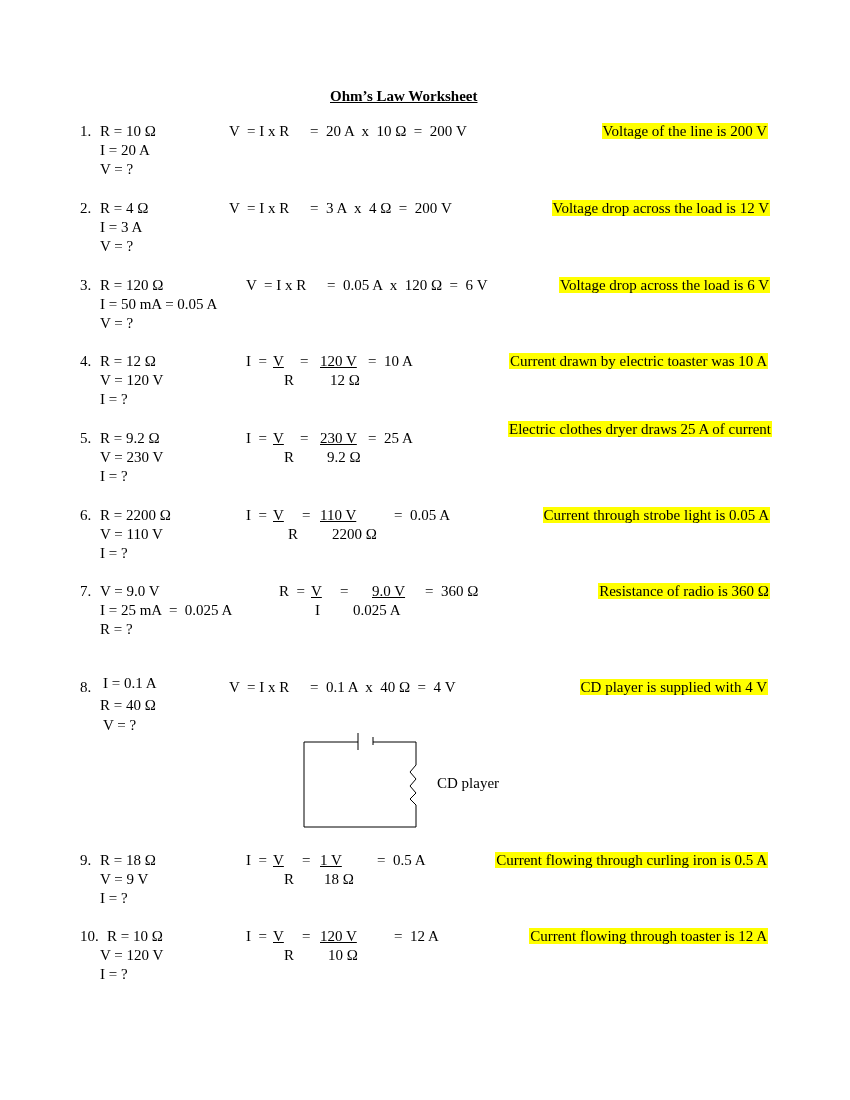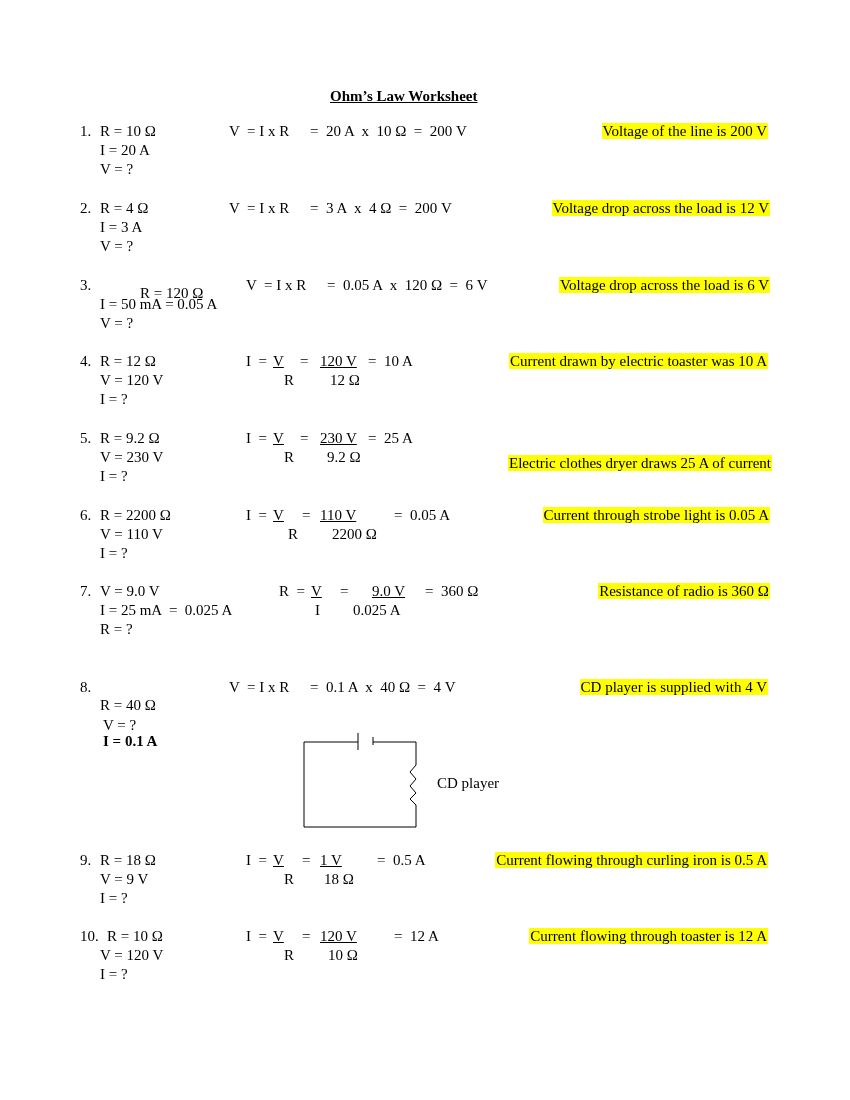--- a/index.html
+++ b/index.html
@@ -33,21 +33,21 @@
   <div class="abs" style="left:100px; top:199px;">R = 4 Ω</div>
   <div class="abs" style="left:100px; top:218px;">I = 3 A</div>
   <div class="abs" style="left:100px; top:237px;">V = ?</div>
   <div class="abs" style="left:229px; top:199px;">V  = I x R</div>
   <div class="abs" style="left:310px; top:199px;">=  3 A  x  4 Ω  =  200 V</div>
   <div class="abs" style="right:80px; top:199px;"><span class="hl">Voltage drop across the load is 12 V</span></div>
 </div>
 
 <div>
   <div class="abs" style="left:80px; top:276px;">3.</div>
-  <div class="abs" style="left:100px; top:284px;margin-left:40px;">R = 120 Ω</div>
+  <div class="abs" style="left:100px; top:276px;">R = 120 Ω</div>
   <div class="abs" style="left:100px; top:295px;text-align:center;">I = 50 mA = 0.05 A</div>
   <div class="abs" style="left:100px; top:314px;">V = ?</div>
   <div class="abs" style="left:246px; top:276px;">V  = I x R</div>
   <div class="abs" style="left:327px; top:276px;">=  0.05 A  x  120 Ω  =  6 V</div>
   <div class="abs" style="right:80px; top:276px;"><span class="hl">Voltage drop across the load is 6 V</span></div>
 </div>
 
 <div>
   <div class="abs" style="left:80px; top:352px;">4.</div>
   <div class="abs" style="left:100px; top:352px;">R = 12 Ω</div>
@@ -68,21 +68,21 @@
   <div class="abs" style="left:100px; top:429px;">R = 9.2 Ω</div>
   <div class="abs" style="left:100px; top:448px;">V = 230 V</div>
   <div class="abs" style="left:100px; top:467px;">I = ?</div>
   <div class="abs" style="left:246px; top:429px;">I  =</div>
   <div class="abs ul" style="left:273px; top:429px;">V</div>
   <div class="abs" style="left:284px; top:448px;">R</div>
   <div class="abs" style="left:300px; top:429px;">=</div>
   <div class="abs ul" style="left:320px; top:429px;">230 V</div>
   <div class="abs" style="left:327px; top:448px;">9.2 Ω</div>
   <div class="abs" style="left:368px; top:429px;">=  25 A</div>
-  <div class="abs" style="right:78px; top:454px;"><span class="hl">Electric clothes dryer draws 25 A of current</span></div>
+  <div class="abs" style="right:78px; top:420px;"><span class="hl">Electric clothes dryer draws 25 A of current</span></div>
 </div>
 
 <div>
   <div class="abs" style="left:80px; top:506px;">6.</div>
   <div class="abs" style="left:100px; top:506px;">R = 2200 Ω</div>
   <div class="abs" style="left:100px; top:525px;">V = 110 V</div>
   <div class="abs" style="left:100px; top:544px;">I = ?</div>
   <div class="abs" style="left:246px; top:506px;">I  =</div>
   <div class="abs ul" style="left:273px; top:506px;">V</div>
   <div class="abs" style="left:288px; top:525px;">R</div>
@@ -104,21 +104,21 @@
   <div class="abs" style="left:340px; top:582px;">=</div>
   <div class="abs ul" style="left:357px; top:582px;margin-left:15px;">9.0 V</div>
   <div class="abs" style="left:353px; top:601px;">0.025 A</div>
   <div class="abs" style="left:425px; top:582px;">=  360 Ω</div>
   <div class="abs" style="right:80px; top:582px;"><span class="hl">Resistance of radio is 360 Ω</span></div>
 </div>
 
 <div>
   <div class="abs" style="left:80px; top:678px;">8.</div>
   <div class="abs" style="left:100px; top:696px;">R = 40 Ω</div>
-  <div class="abs" style="left:103px; top:732px;font-weight:bold;">I = 0.1 A</div>
+  <div class="abs" style="left:103px; top:674px;">I = 0.1 A</div>
   <div class="abs" style="left:103px; top:716px;">V = ?</div>
   <div class="abs" style="left:229px; top:678px;">V  = I x R</div>
   <div class="abs" style="left:310px; top:678px;">=  0.1 A  x  40 Ω  =  4 V</div>
   <div class="abs" style="right:82px; top:678px;"><span class="hl">CD player is supplied with 4 V</span></div>
 
   <svg width="850" height="1100">
     <g fill="none" stroke="#000" stroke-width="1">
 
       <polyline points="358,742 304,742 304,827 416,827 416,805"></polyline>
 

